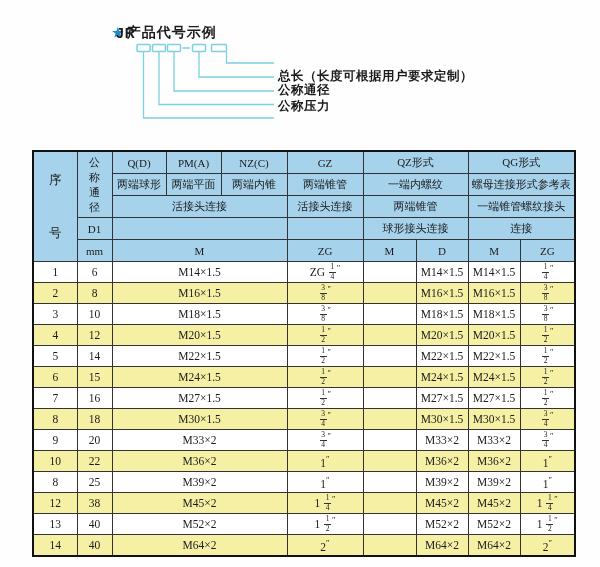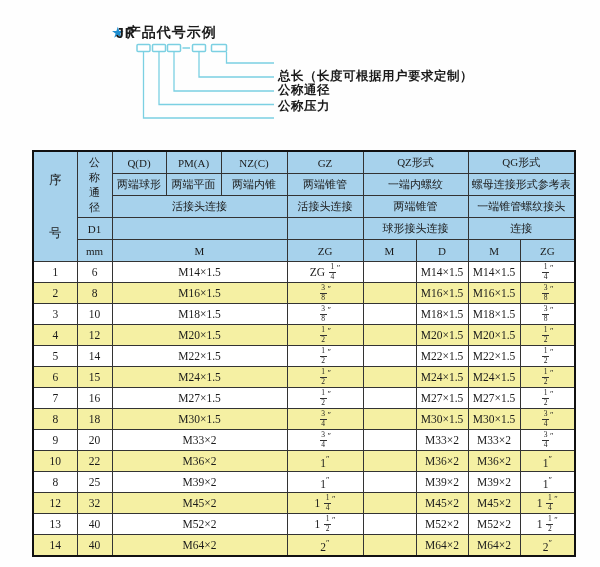--- a/index.html
+++ b/index.html
@@ -268,21 +268,21 @@
           <td>25</td>
           <td colspan="3">M39×2</td>
           <td>1<span class="inch">″</span></td>
           <td></td>
           <td>M39×2</td>
           <td>M39×2</td>
           <td>1<span class="inch">″</span></td>
         </tr>
         <tr class="alt">
           <td>12</td>
-          <td>32</td>
+          <td>38</td>
           <td colspan="3">M45×2</td>
           <td>1 <span class="frac"><span class="fn">1</span><span class="fd">4</span></span><span class="inch">″</span></td>
           <td></td>
           <td>M45×2</td>
           <td>M45×2</td>
           <td>1 <span class="frac"><span class="fn">1</span><span class="fd">4</span></span><span class="inch">″</span></td>
         </tr>
         <tr>
           <td>13</td>
           <td>40</td>

